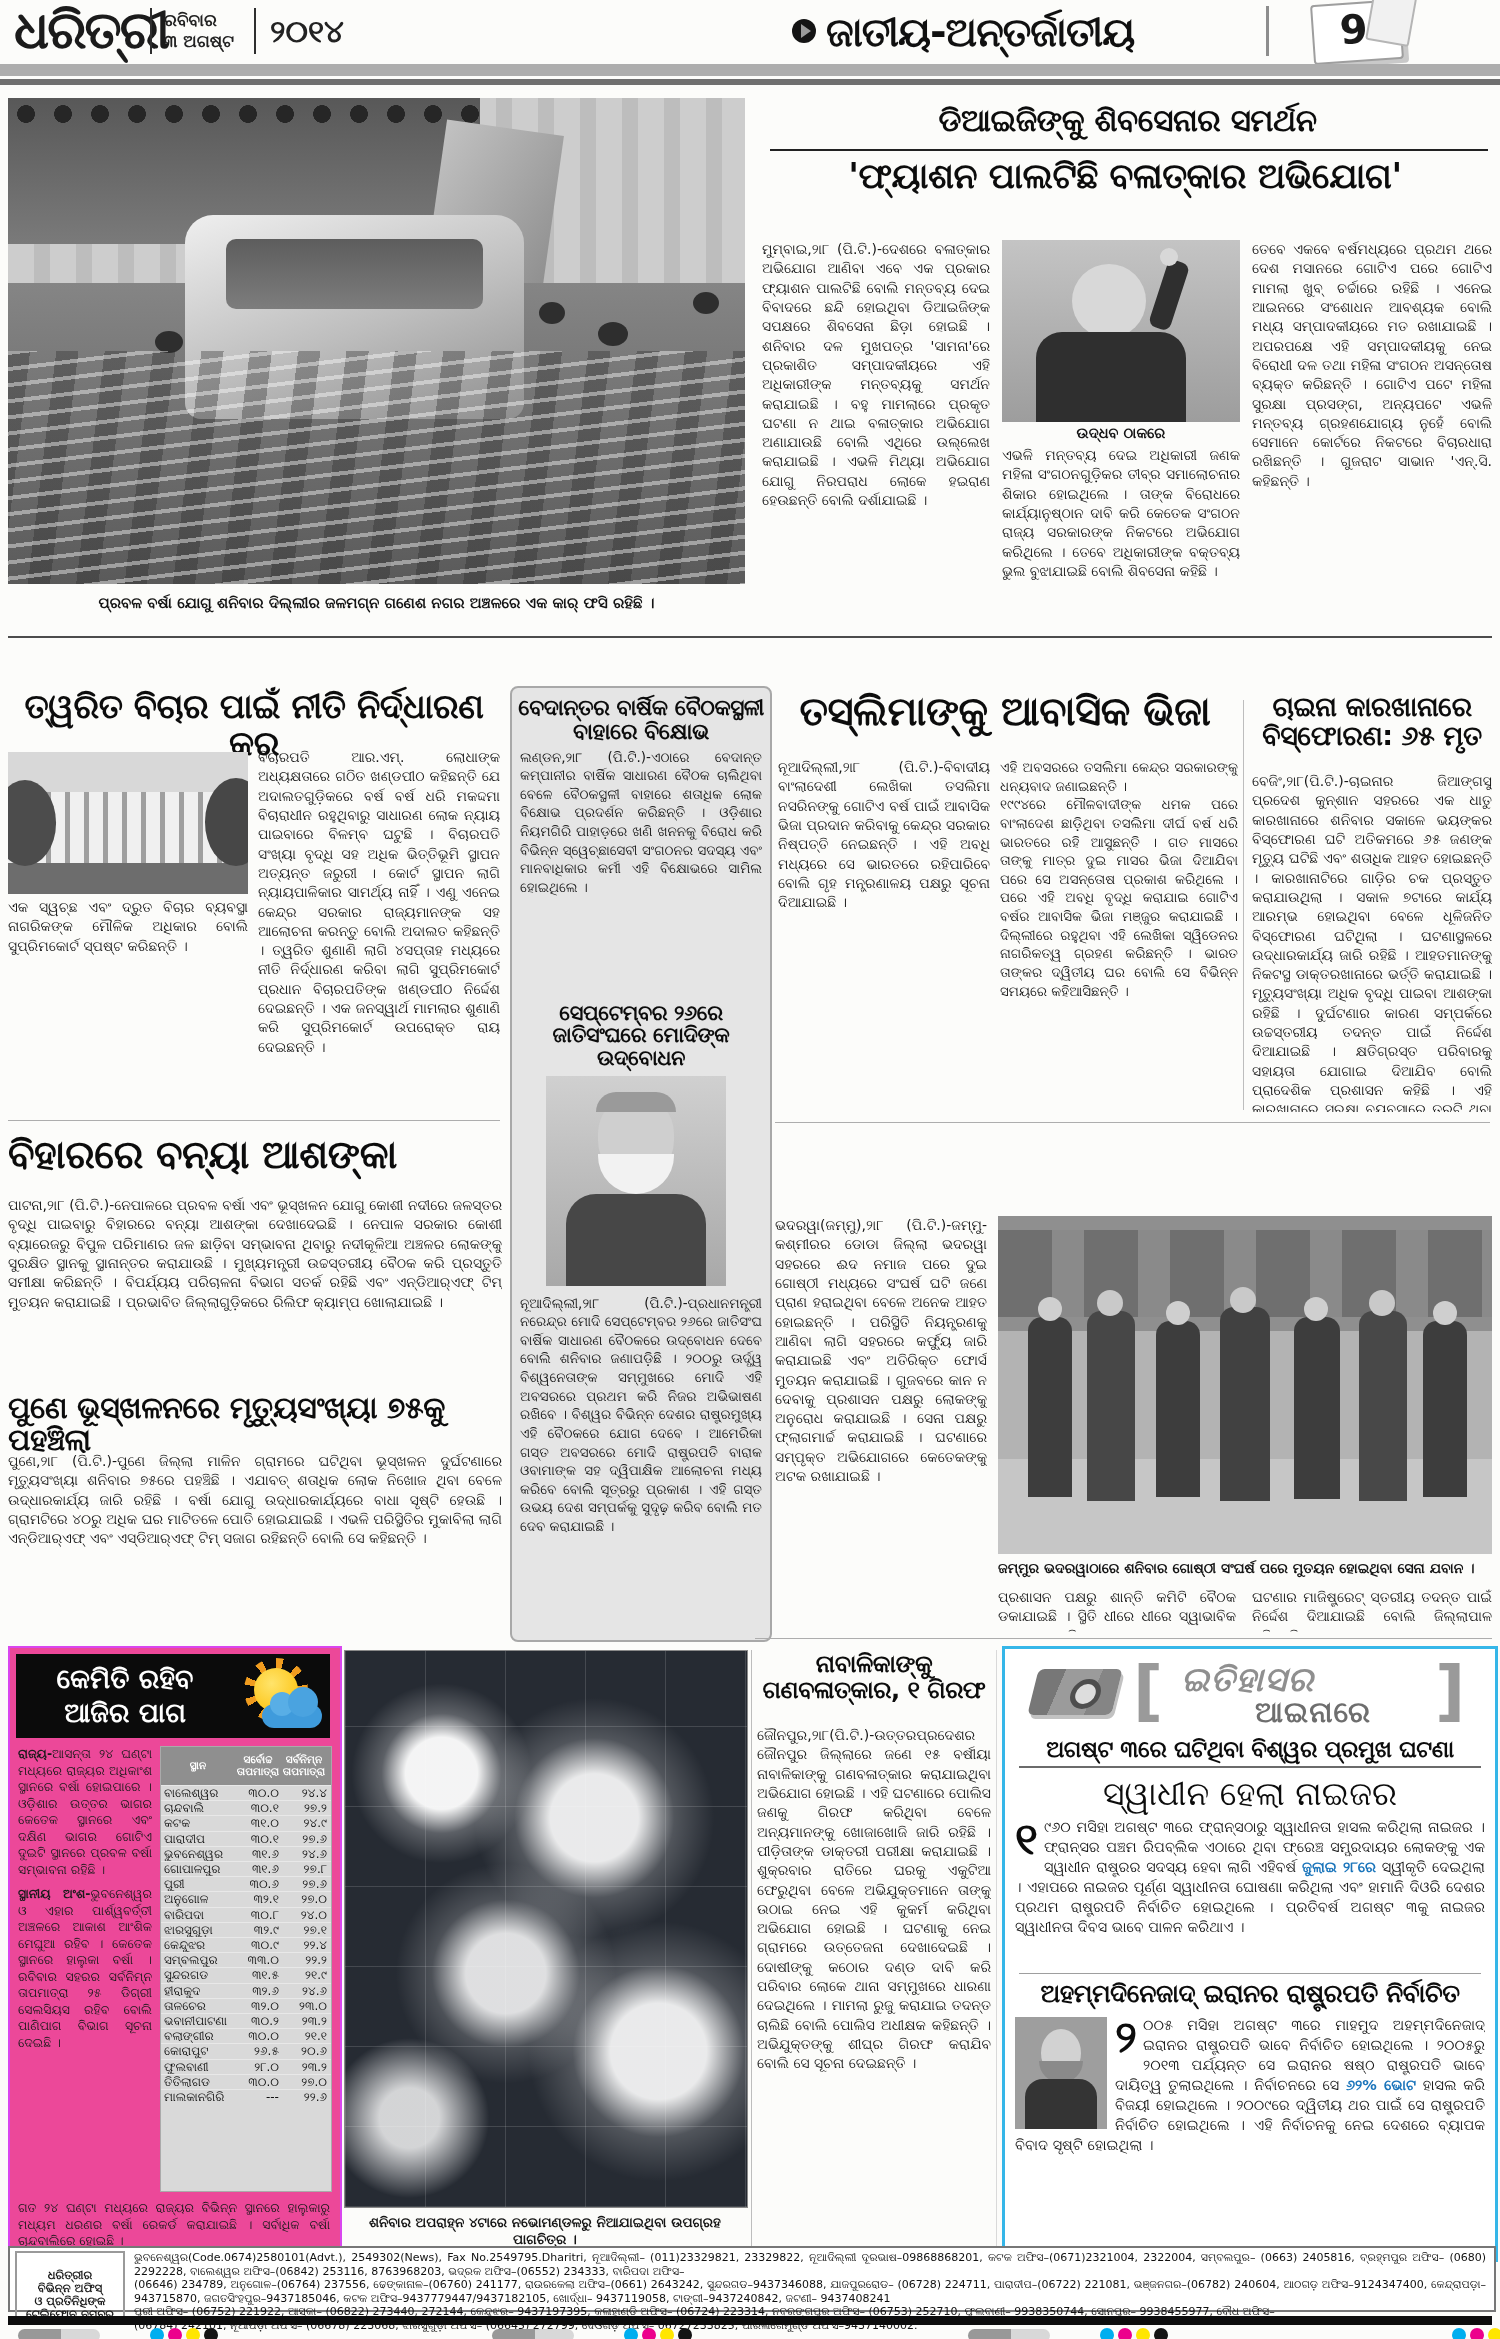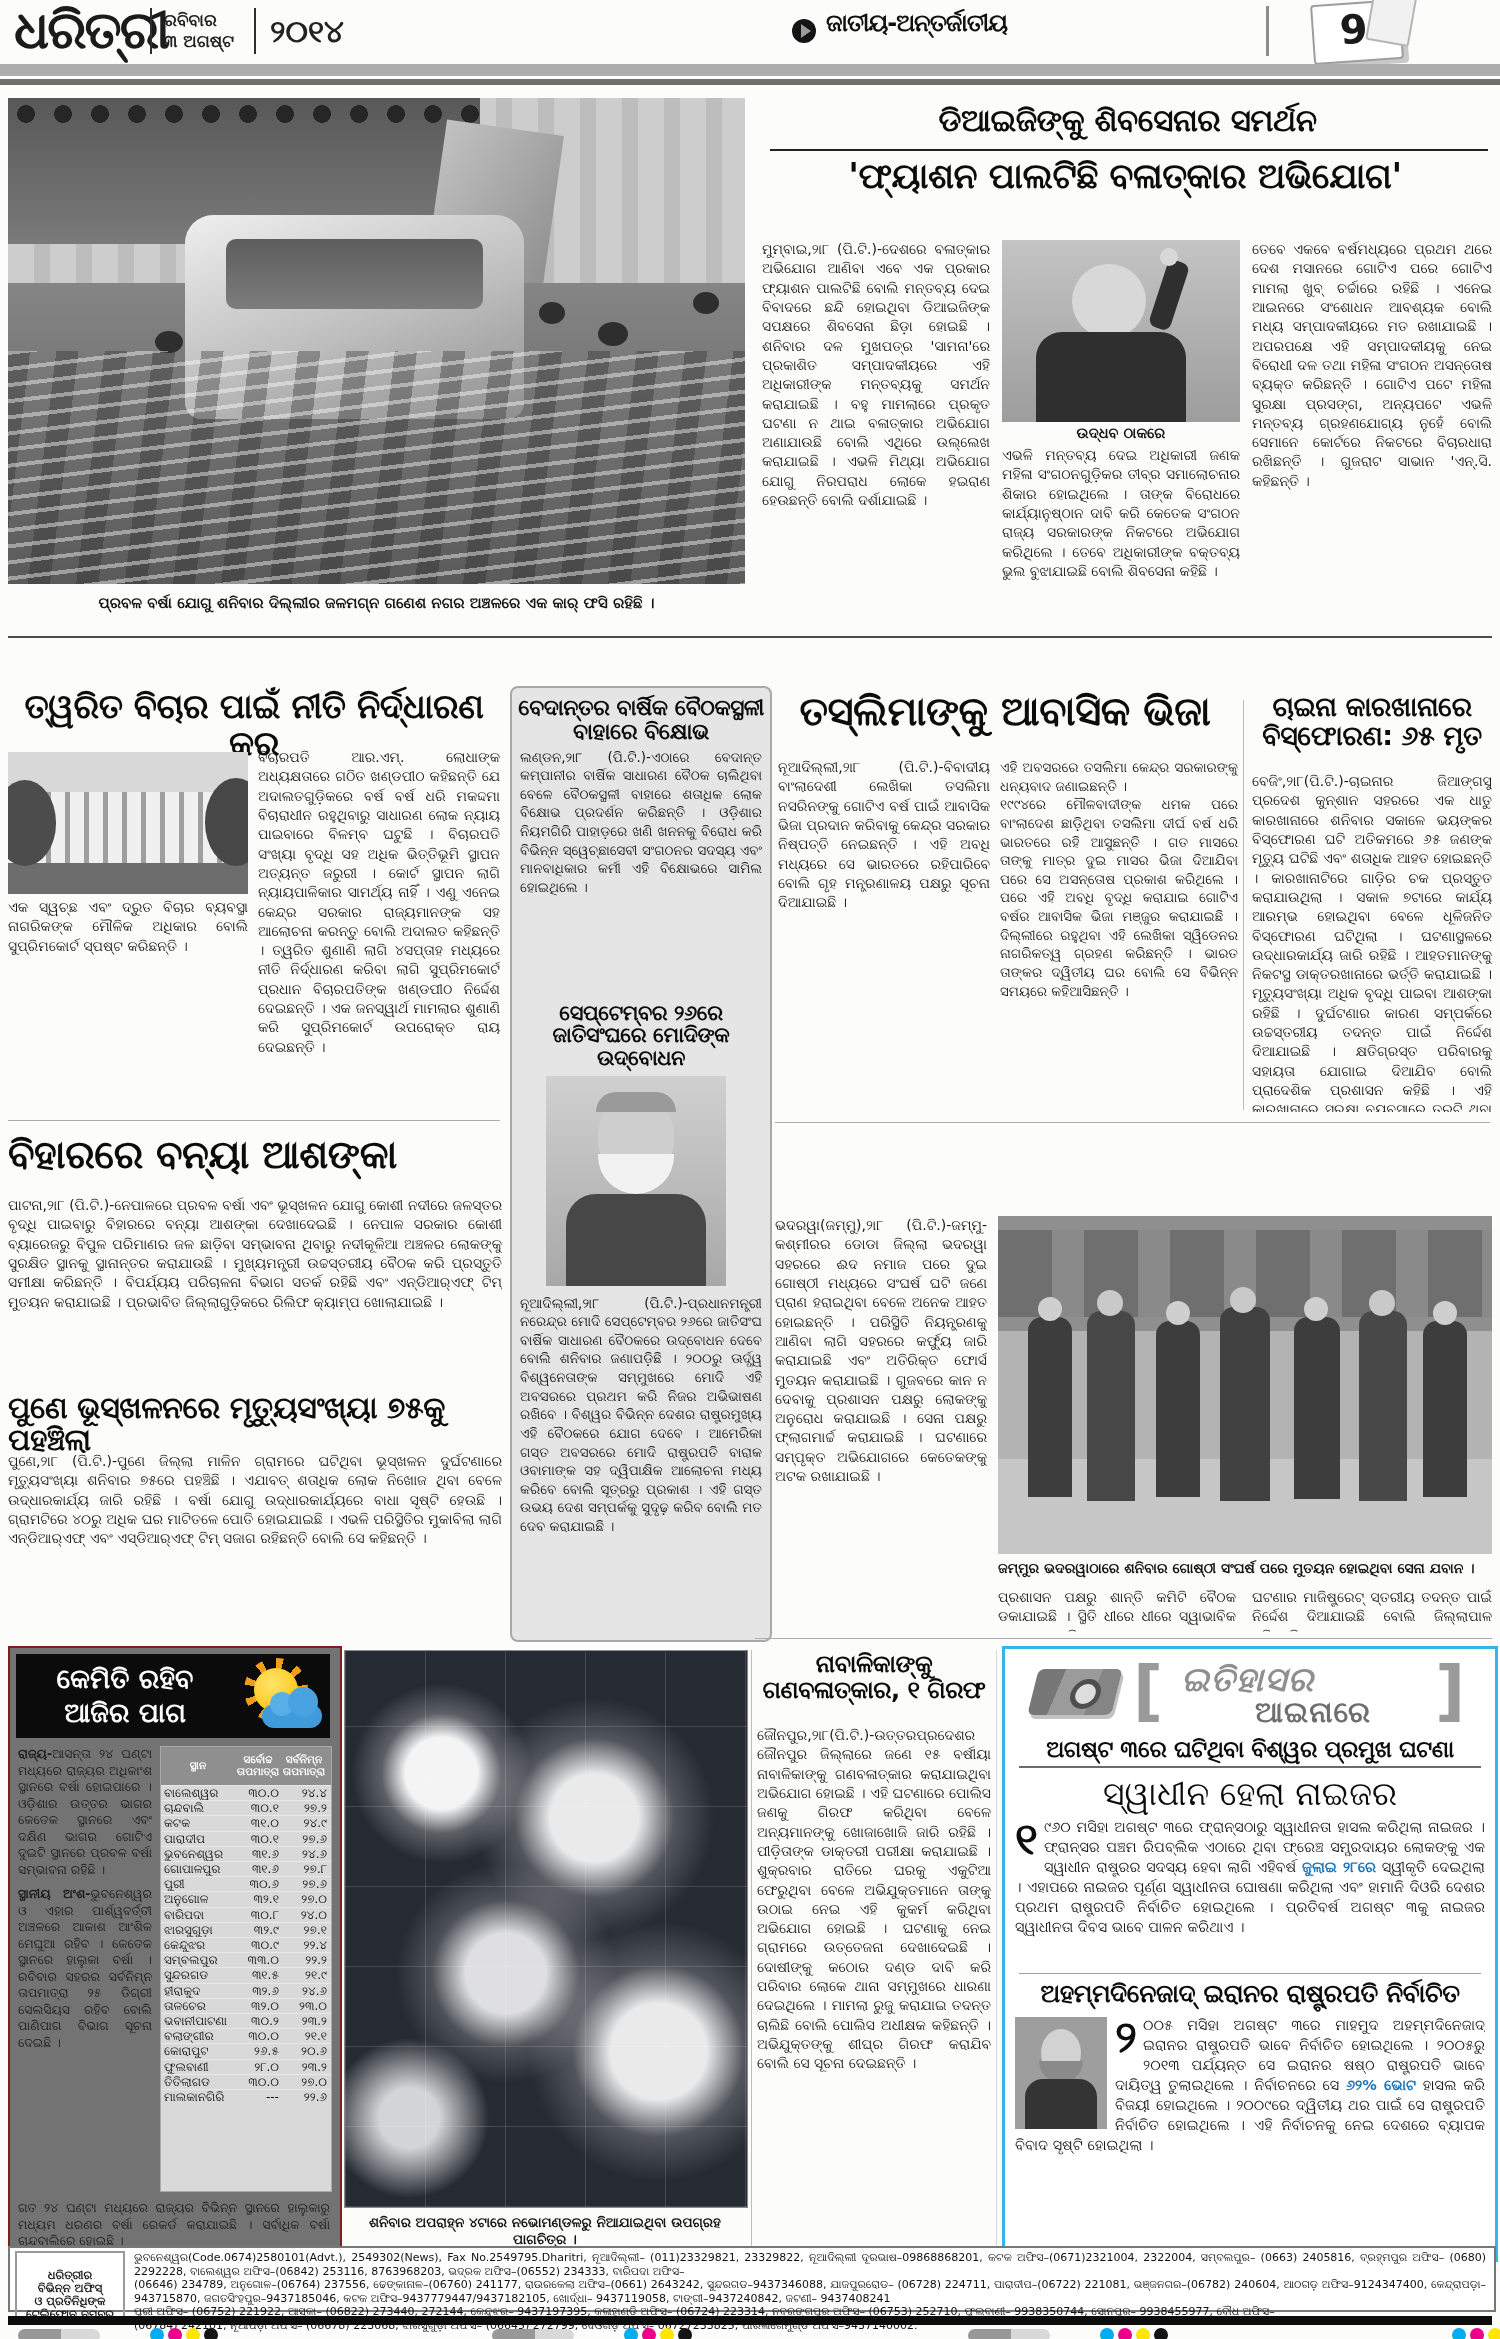--- a/index.html
+++ b/index.html
@@ -11,33 +11,33 @@
   .bt{font-size:14px;line-height:1.38;text-align:justify;overflow:hidden;color:#161616;}
   .cap{font-weight:bold;text-align:center;color:#141414;}
   .vrule{position:absolute;width:1px;background:#bdbdbd;}
   .hrule{position:absolute;height:1px;background:#8c8c8c;}
   .ph{position:absolute;overflow:hidden;background:#b5b5b5;}
   
   .mast{font-size:52px;font-weight:bold;letter-spacing:-2px;color:#1b1b1b;}
   .hsep{position:absolute;width:2px;background:#2e2e2e;}
   .hdate{font-size:17px;font-weight:bold;line-height:1.25;color:#222;}
   .hyear{font-size:31px;font-weight:bold;color:#222;}
-  .section-t{font-size:24px;font-weight:bold;letter-spacing:-1px;color:#101010;}
+  .section-t{font-size:40px;font-weight:bold;letter-spacing:-1px;color:#101010;}
   .bullet{width:24px;height:24px;border-radius:50%;background:#141414;position:absolute;}
   .bullet:after{content:"";position:absolute;left:9px;top:5px;border-left:10px solid #9a9a9a;
     border-top:7px solid transparent;border-bottom:7px solid transparent;}
   .curl{position:absolute;width:86px;height:56px;background:#fff;border:2px solid #9e9e9e;
         border-radius:4px 14px 4px 4px;box-shadow:5px 4px 0 #c9c9c9;transform:rotate(-4deg);}
   .curl .pg{font-size:40px;font-weight:bold;color:#1a1a1a;position:absolute;left:26px;top:2px;}
   .curl:before{content:"";position:absolute;right:-14px;top:-8px;width:40px;height:46px;
         background:#f1f1f1;border:2px solid #b5b5b5;border-radius:3px;transform:rotate(14deg);z-index:-1;}
   .grayband1{position:absolute;left:0;width:1500px;background:#adadad;}
   .grayband2{position:absolute;left:0;width:1500px;background:#6f6f6f;}
   
-  .wbox{position:absolute;border:2px solid #7f1d1d;background:#737373;}
+  .wbox{position:absolute;border:2px solid #d946ef;background:#ec4899;}
   .wtitlebar{position:absolute;background:#0b0b0b;color:#fff;}
   .wtitle{font-size:27px;font-weight:bold;line-height:1.25;}
   .wtext{font-size:12.5px;line-height:1.32;text-align:justify;color:#1a1a1a;}
   .wtable{position:absolute;background:#d9d9d9;border:1px solid #aaa;}
   .whead{display:flex;background:#8f8f8f;color:#fff;font-size:10.5px;font-weight:bold;line-height:1.1;
          align-items:center;text-align:center;}
   .wrow{display:flex;font-size:12px;line-height:14.2px;border-top:1px solid #e8e8e8;}
   .wc{overflow:hidden;white-space:nowrap;}
   .wplace{width:74px;padding-left:3px;text-align:left;}
   .wnum{width:46px;text-align:right;padding-right:4px;}

